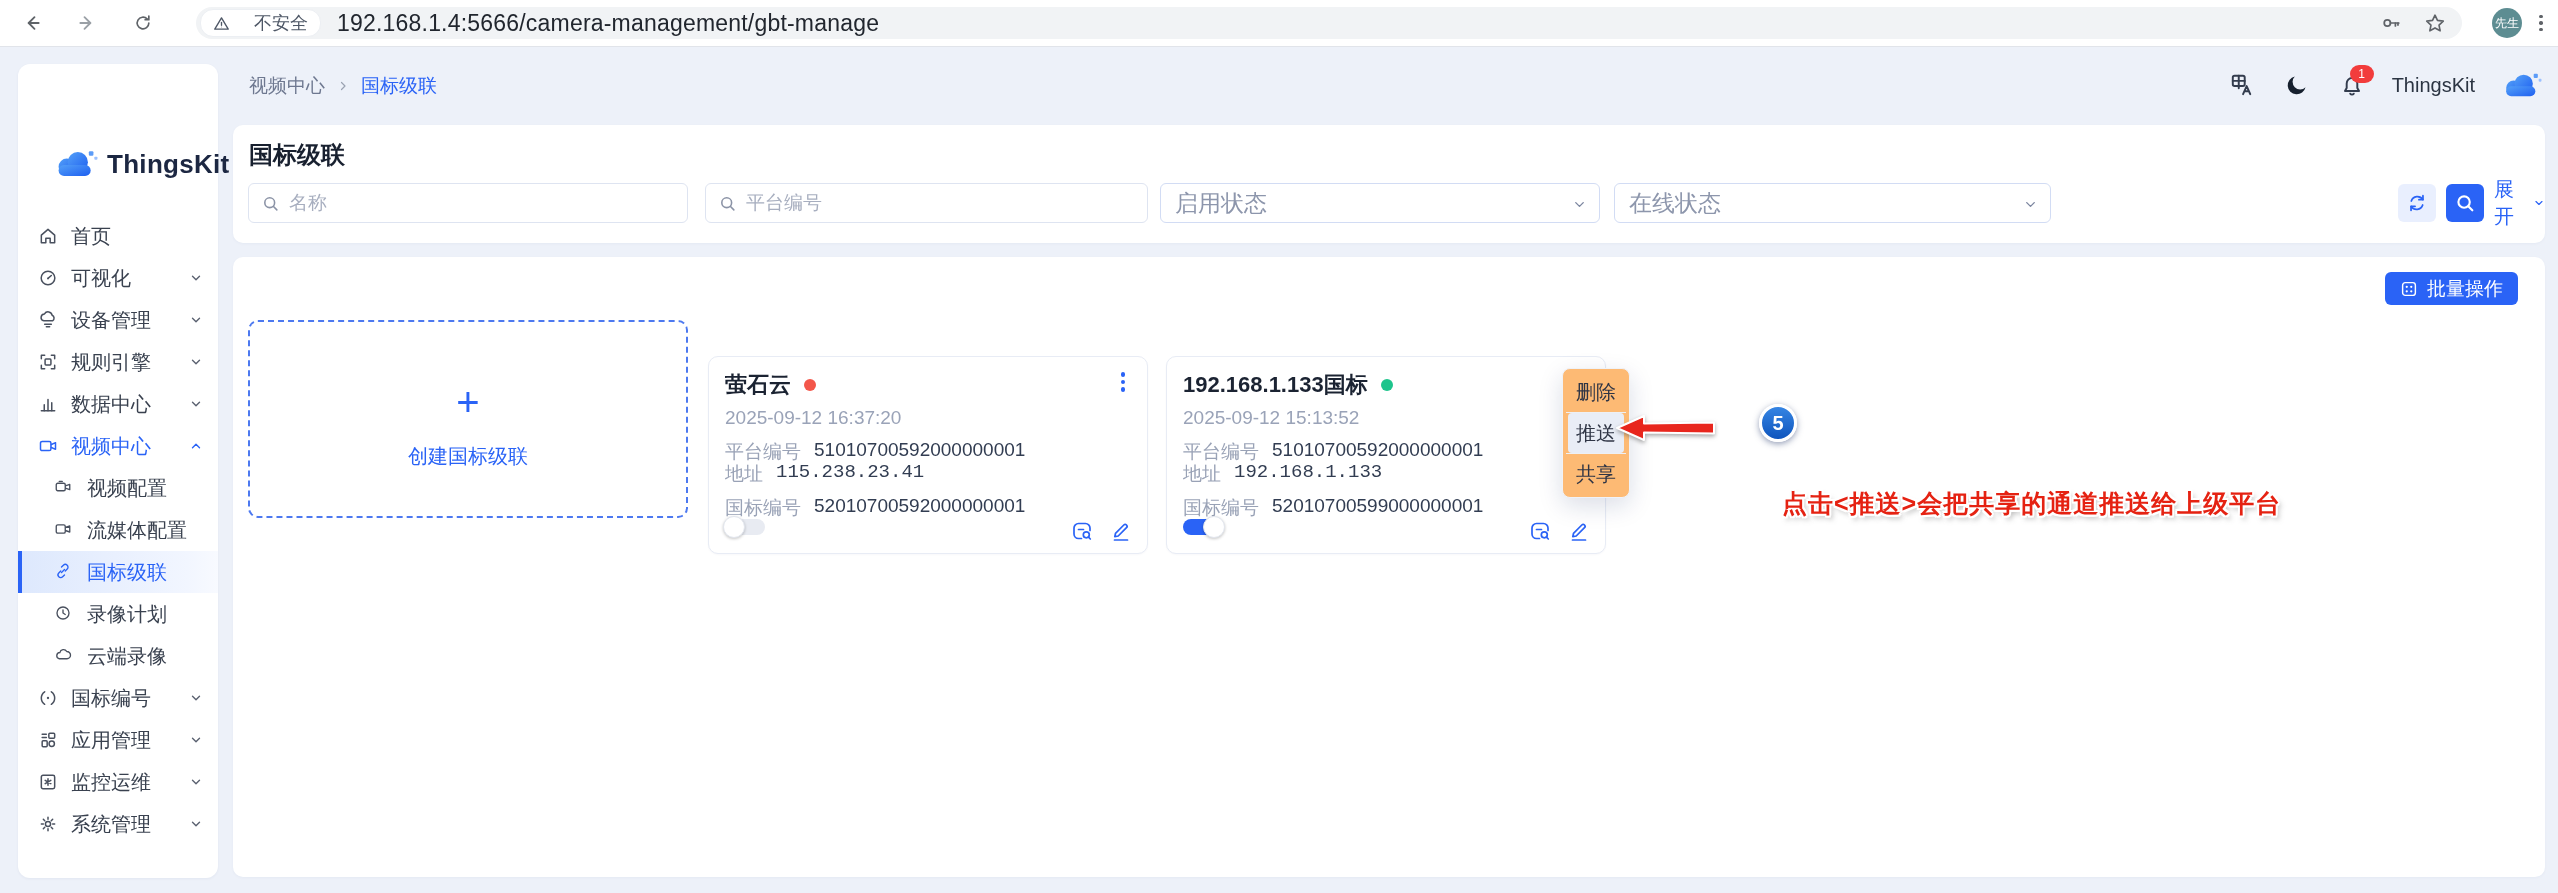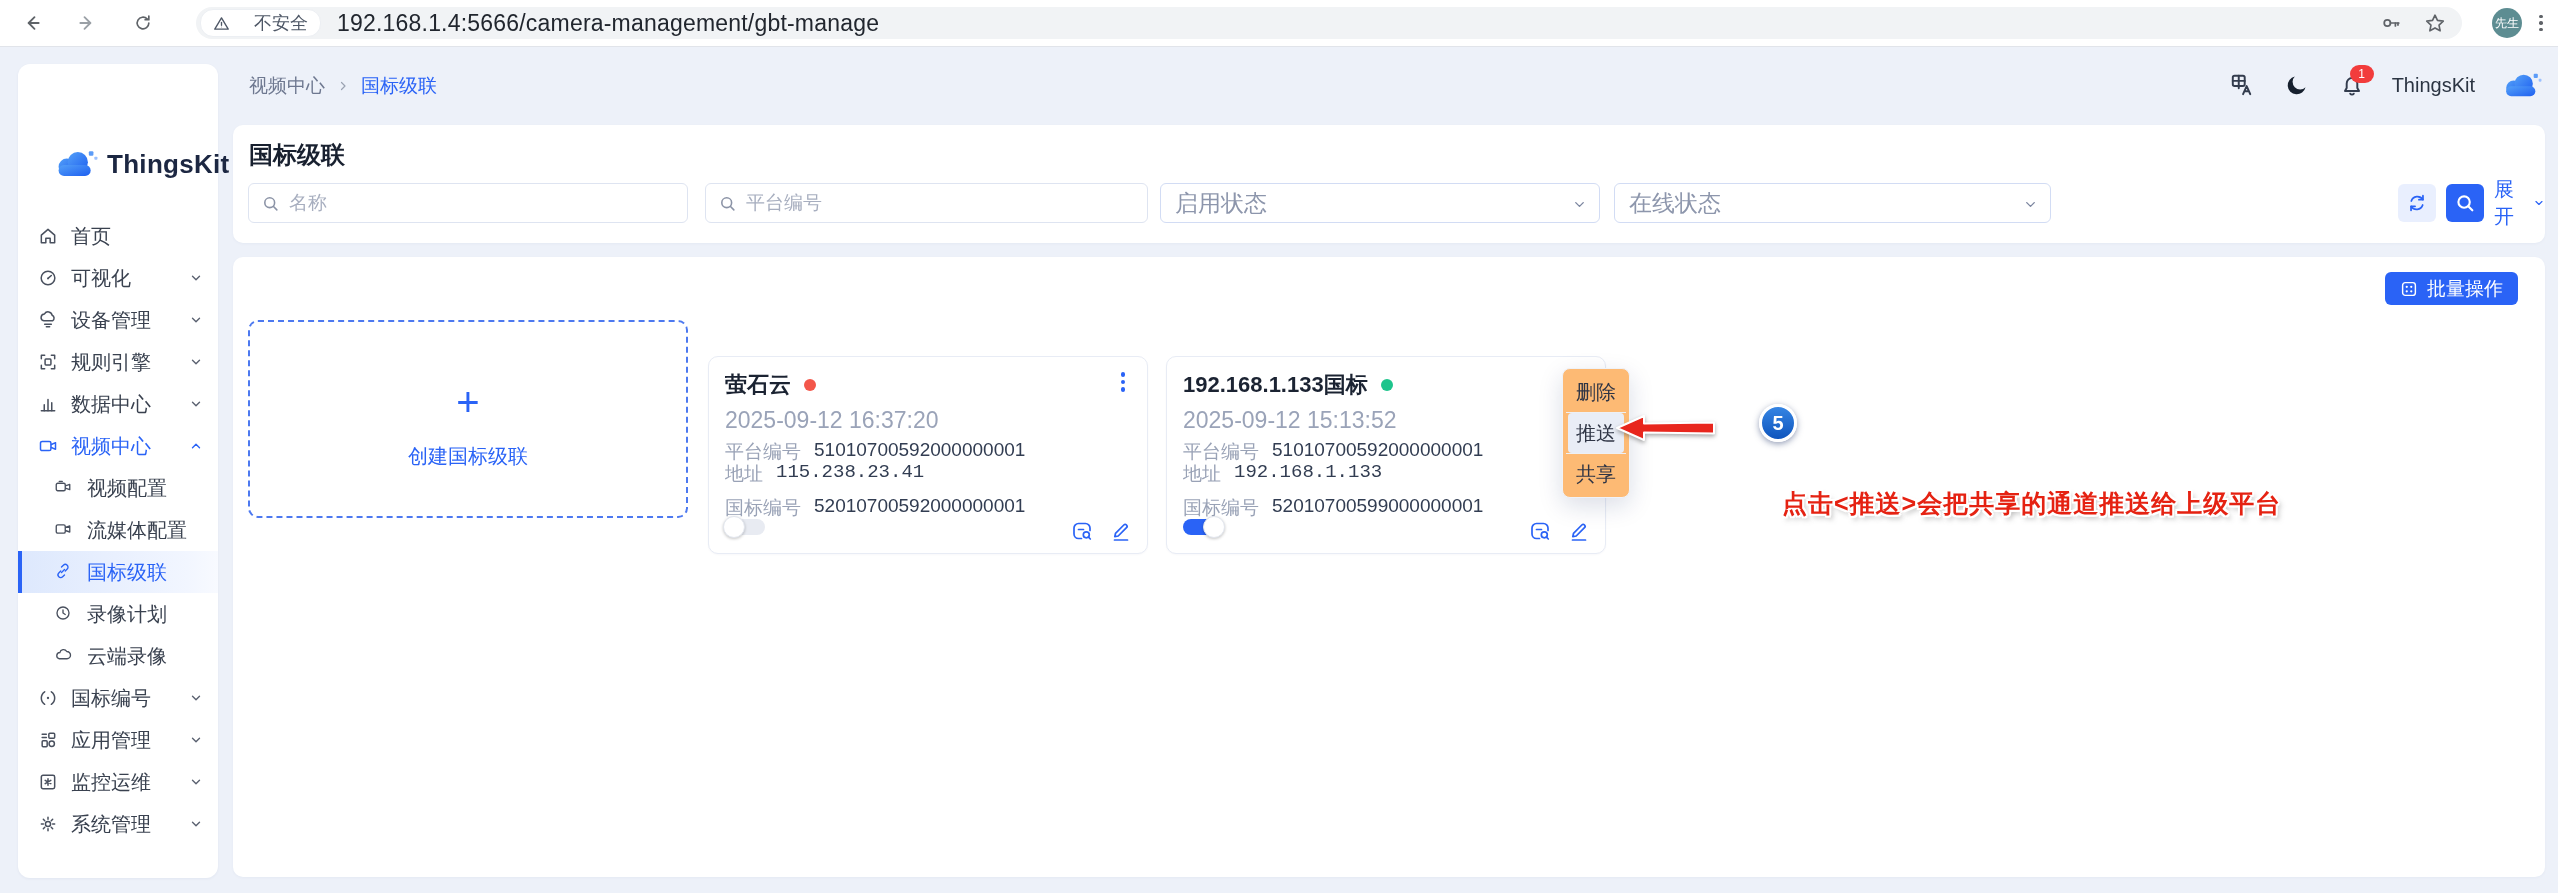--- a/index.html
+++ b/index.html
@@ -63,21 +63,21 @@
   .create-card{position:absolute;left:15px;top:63px;width:440px;height:198px;border:2px dashed #4d79f0;border-radius:10px;box-sizing:border-box;display:flex;flex-direction:column;align-items:center;justify-content:center;gap:26px;padding-top:18px;cursor:pointer;}
   .plus{font-size:40px;font-weight:300;color:#2a63f6;line-height:30px;}
   .create-label{font-size:20px;color:#2a63f6;}
   .gbt-card{position:absolute;top:63px;width:440px;height:198px;border:1px solid #e8ecf5;border-radius:10px;background:#fff;box-sizing:border-box;box-shadow:0 1px 2px rgba(30,40,80,.03);margin-top:36px;}
   .gbt-card.c2{left:475px;} .gbt-card.c3{left:933px;}
   .ctitle{position:absolute;left:16px;top:13px;display:flex;align-items:center;gap:13px;}
   .ctitle b{font-size:22px;color:#1b2332;}
   .dot{width:12px;height:12px;border-radius:50%;}
   .kebab{position:absolute;right:12px;top:11px;width:24px;height:28px;display:flex;flex-direction:column;align-items:center;justify-content:center;gap:3px;cursor:pointer;}
   .kebab i{width:4.5px;height:4.5px;border-radius:50%;background:#2a63f6;}
-  .ctime{position:absolute;left:16px;top:50px;font-size:23px;color:#9aa3b8;}
+  .ctime{position:absolute;left:16px;top:50px;font-size:19px;color:#9aa3b8;}
   .crow{position:absolute;left:16px;display:flex;gap:13px;font-size:19px;white-space:nowrap;}
   .crow .cl{color:#99a2b6;} .crow .cv{color:#323d52;}
   .crow.r1{top:82px;} .crow.r2{top:104px;font-family:Liberation Mono, monospace;} .crow.r3{top:138px;}
   .toggle{position:absolute;left:16px;bottom:18px;width:40px;height:16px;border-radius:8px;cursor:pointer;}
   .toggle .knob{position:absolute;top:-3px;width:22px;height:22px;border-radius:50%;background:#fff;border:1px solid #e2e6ee;box-sizing:border-box;box-shadow:0 1px 3px rgba(0,0,0,.22);}
   .toggle.off{background:#e8ebf2;} .toggle.off .knob{left:-2px;}
   .toggle.on{background:#2a63f6;} .toggle.on .knob{right:-2px;}
   .cicons{position:absolute;right:14px;bottom:10px;display:flex;gap:15px;color:#2a63f6;}
   .cicon{width:24px;height:24px;cursor:pointer;}
 

